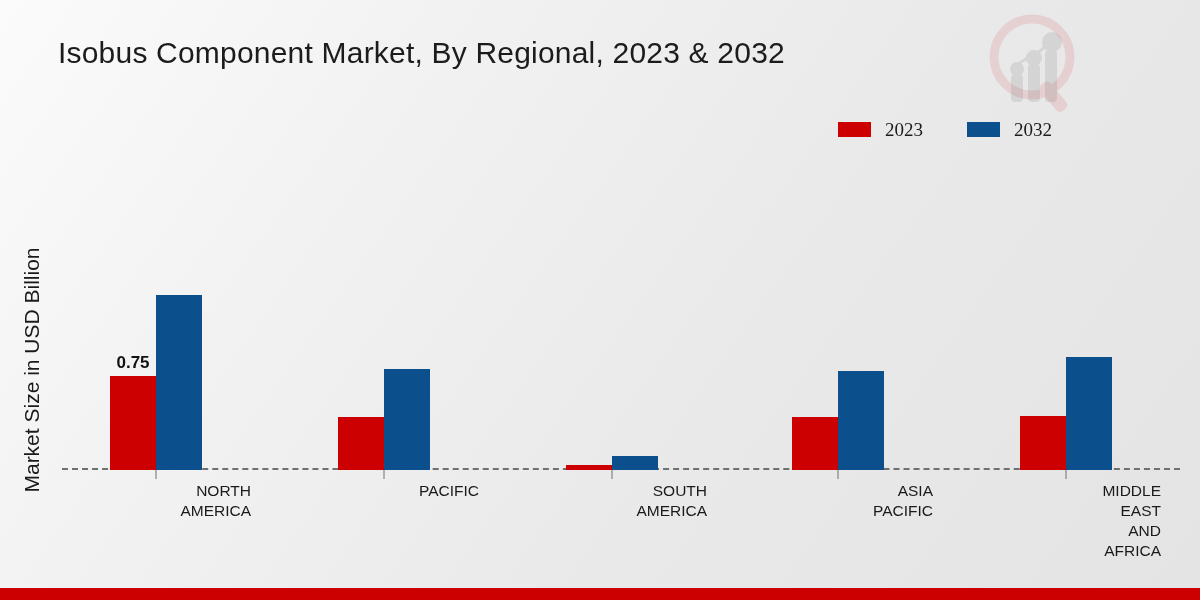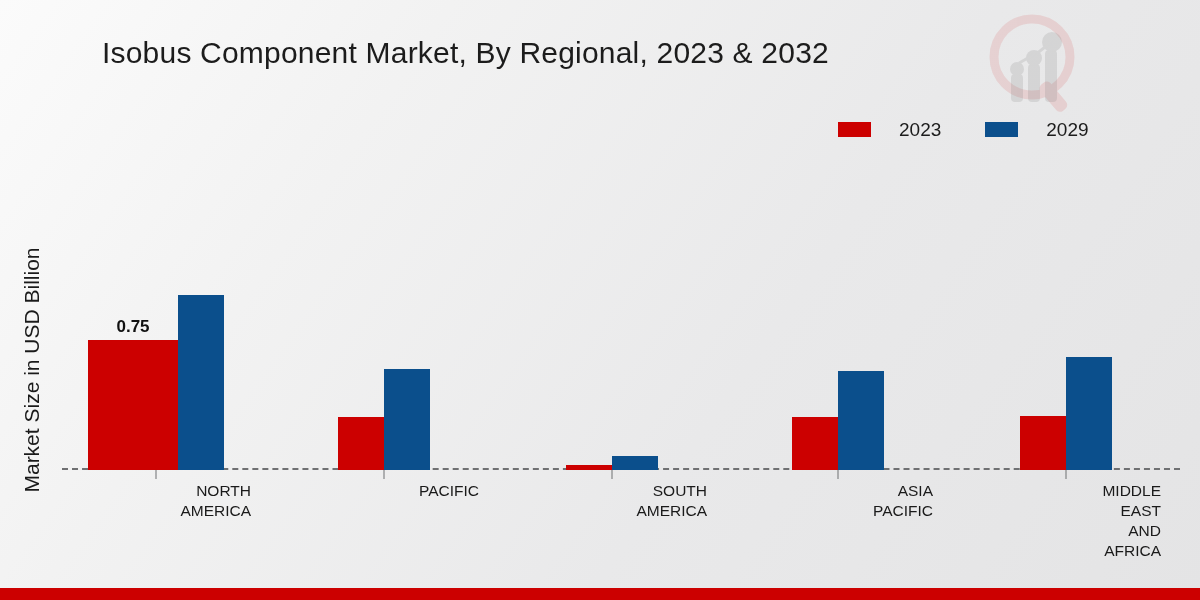--- a/index.html
+++ b/index.html
@@ -34,36 +34,36 @@
   
   .chart-title {
     position: absolute;
     left: 58px;
     top: 36px;
     font-size: 30px;
     font-weight: 400;
     color: #1c1c1c;
     letter-spacing: 0.2px;
     white-space: nowrap;
-    margin-left: 44px;
   }
 
   
   .legend {
     position: absolute;
     left: 838px;
     top: 120px;
     display: flex;
     align-items: center;
     gap: 44px;
   }
   .legend-item {
     display: flex;
     align-items: center;
-    gap: 28px;
+    gap: 14px;
+    font-family: Liberation Serif, serif;
   }
   .legend-swatch {
     width: 33px;
     height: 15px;
     display: block;
   }
   .legend-label {
     font-size: 19px;
     color: #1c1c1c;
     line-height: 1;
@@ -202,32 +202,32 @@
 
   <div class="chart-title">Isobus Component Market, By Regional, 2023 &amp; 2032</div>
 
   <div class="legend">
     <div class="legend-item">
       <span class="legend-swatch" style="background:#cc0000"></span>
       <span class="legend-label">2023</span>
     </div>
     <div class="legend-item">
       <span class="legend-swatch" style="background:#0b4f8c"></span>
-      <span class="legend-label">2029</span>
+      <span class="legend-label">2032</span>
     </div>
   </div>
 
   <div class="y-axis-title">Market Size in USD Billion</div>
 
   <div class="plot">
     <div class="baseline"></div>
     <div class="groups" id="groups">
         <div class="group" style="left: 16px;">
           <div class="bars">
-            <div class="bar red" title="2023: 0.75" style="height: 130px; background: rgb(204, 0, 0); padding-left: 44px;">
+            <div class="bar red" title="2023: 0.75" style="height: 94px; background: rgb(204, 0, 0);">
               <span class="bar-label">0.75</span>
             </div>
             <div class="bar blue" title="2032: 1.29" style="height: 175.44px; background: rgb(11, 79, 140);"></div>
           </div>
           <span class="tick"></span>
           <div class="cat-label">NORTH
 AMERICA</div>
         </div>
         <div class="group" style="left: 244px;">
           <div class="bars">

